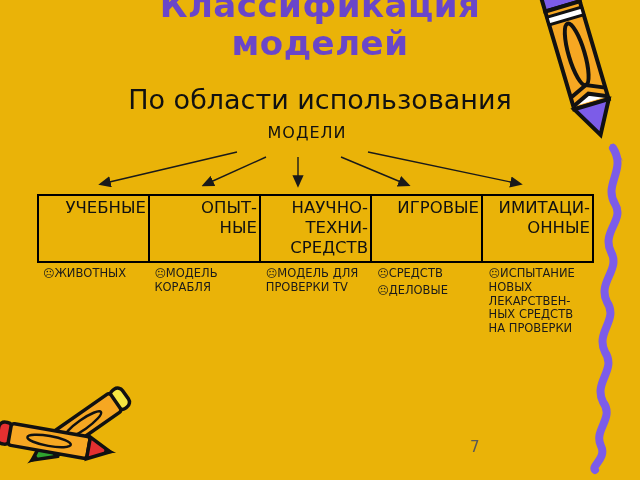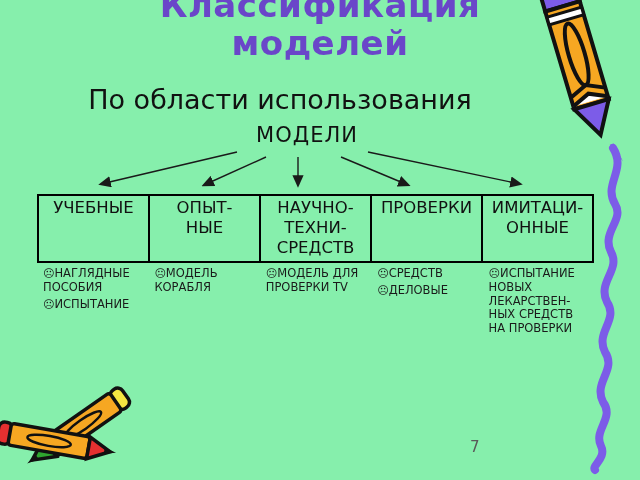--- a/index.html
+++ b/index.html
@@ -1,38 +1,38 @@
 <!DOCTYPE html>
 <html><head>
 <meta charset="utf-8">
 <style>
   html,body{margin:0;padding:0;background:#888;}
   .slide{
-    position:relative;width:640px;height:480px;background:#86efac;
+    position:relative;width:640px;height:480px;background:#eab308;
     overflow:hidden;font-family:"DejaVu Sans","Liberation Sans",sans-serif;color:#000;
   }
   .title{
     position:absolute;top:-14px;left:110px;width:420px;
     font-size:34px;font-weight:bold;line-height:1.12;text-align:center;
     color:#6A46C9;white-space:pre-line;letter-spacing:0.5px;
   }
   .subtitle{
     position:absolute;top:84px;left:0;width:560px;text-align:center;
-    font-size:27px;color:#111;
+    font-size:27px;color:#111;padding-left:40px;
   }
   .root-label{
     position:absolute;top:123px;left:0;width:614px;text-align:center;
-    font-size:21px;color:#111;letter-spacing:1px;
+    font-size:16px;color:#111;letter-spacing:1px;
   }
   .arrows{position:absolute;top:144px;left:0;}
   .chart-table{position:absolute;top:194px;left:37px;width:557px;}
   .hdr-row{display:flex;}
   .hdr-cell{
     width:121px;height:69px;box-sizing:border-box;border:2px solid #000;
-    margin-left:-2px;padding:2px 2px 0 2px;text-align:center;
+    margin-left:-2px;padding:2px 2px 0 2px;text-align:right;
     font-size:16.5px;line-height:1.22;white-space:pre-line;color:#111;
   }
   .hdr-cell:first-child{margin-left:0;}
   .body-row{display:flex;margin-top:3px;}
   .body-cell{
     width:111.4px;box-sizing:border-box;padding:1px 2px 0 6px;
     font-size:11.5px;line-height:1.2;color:#1a1a1a;
   }
   .bullet-item{margin:0 0 3px 0;white-space:pre-line;}
   .bullet-glyph{font-size:11px;}
@@ -69,30 +69,28 @@
   </svg>
 
   <div class="chart-table">
     <div class="hdr-row">
       <div class="hdr-cell">УЧЕБНЫЕ</div>
       <div class="hdr-cell">ОПЫТ-
 НЫЕ</div>
       <div class="hdr-cell">НАУЧНО-
 ТЕХНИ-
 СРЕДСТВ</div>
-      <div class="hdr-cell">ПРОВЕРКИ</div>
+      <div class="hdr-cell">ИГРОВЫЕ</div>
       <div class="hdr-cell">ИМИТАЦИ-
 ОННЫЕ</div>
     </div>
 
     <div class="body-row">
       <div class="body-cell">
-        <p class="bullet-item"><span class="bullet-glyph">☹</span><span>НАГЛЯДНЫЕ
-ПОСОБИЯ</span></p>
-        <p class="bullet-item"><span class="bullet-glyph">☹</span><span>ИСПЫТАНИЕ</span></p>
+        <p class="bullet-item"><span class="bullet-glyph">☹</span><span>ЖИВОТНЫХ</span></p>
       </div>
       <div class="body-cell">
         <p class="bullet-item"><span class="bullet-glyph">☹</span><span>МОДЕЛЬ
 КОРАБЛЯ</span></p>
       </div>
       <div class="body-cell">
         <p class="bullet-item"><span class="bullet-glyph">☹</span><span>МОДЕЛЬ ДЛЯ
 ПРОВЕРКИ TV</span></p>
       </div>
       <div class="body-cell">

